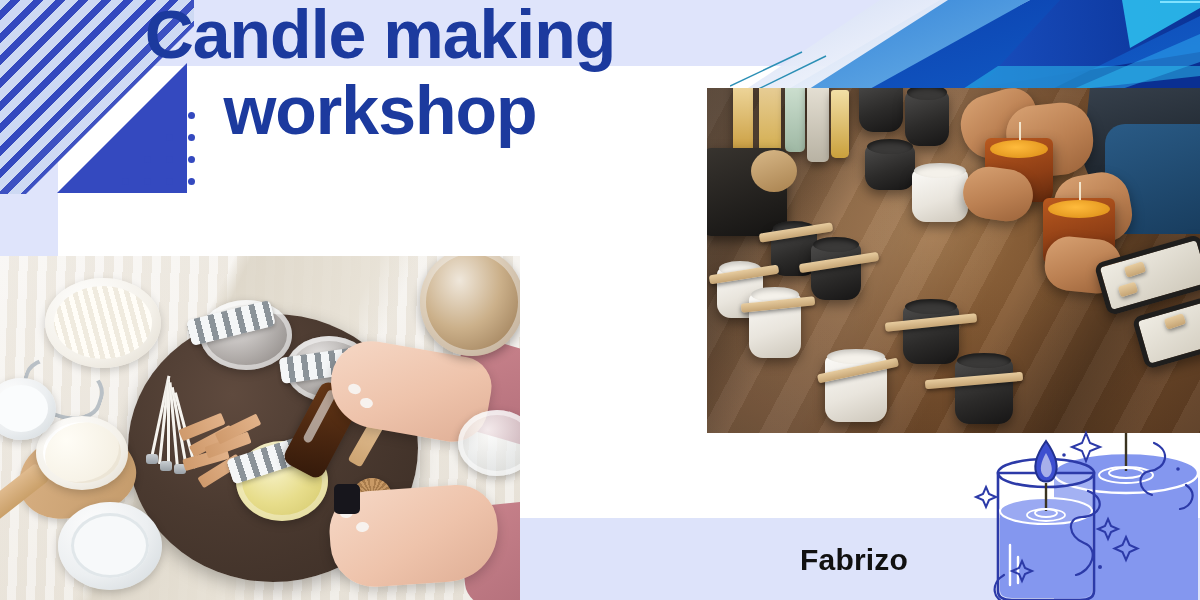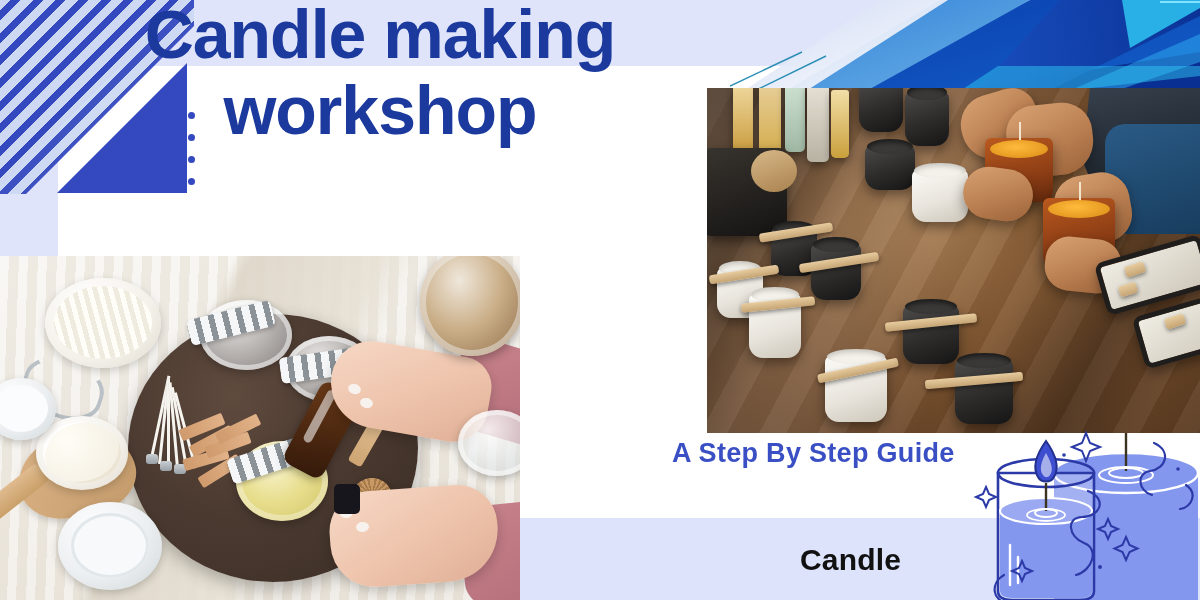--- a/index.html
+++ b/index.html
@@ -485,22 +485,21 @@
 
     <div class="mold" style="left:392px; top:160px; width:110px; height:54px; transform:rotate(-16deg);"></div>
     <div class="peg" style="left:418px; top:176px; width:20px; height:11px; transform:rotate(-18deg);"></div>
     <div class="peg" style="left:412px; top:196px; width:18px; height:11px; transform:rotate(-18deg);"></div>
     <div class="mold" style="left:430px; top:214px; width:108px; height:54px; transform:rotate(-16deg);"></div>
     <div class="peg" style="left:458px; top:228px; width:20px; height:11px; transform:rotate(-18deg);"></div>
   </div>
 
   <div class="title">Candle making
 workshop</div>
-  <div class="subtitle">A Step By Step Guide</div>
-  <div class="author">Candle</div>
+  <div class="author">Fabrizo</div>
 
   <div class="candle-art">
     <svg width="260" height="175" viewBox="0 0 260 175">
 
       <g>
         <ellipse cx="186" cy="48" rx="72" ry="20" fill="#8497ef"></ellipse>
         <rect x="114" y="48" width="144" height="130" fill="#8497ef"></rect>
         <ellipse cx="186" cy="48" rx="72" ry="20" fill="none" stroke="#ffffff" stroke-width="2.4"></ellipse>
         <line x1="186" y1="8" x2="186" y2="46" stroke="#3a3320" stroke-width="2.4"></line>
         <ellipse cx="186" cy="48" rx="17" ry="5" fill="none" stroke="#ffffff" stroke-width="2"></ellipse>

